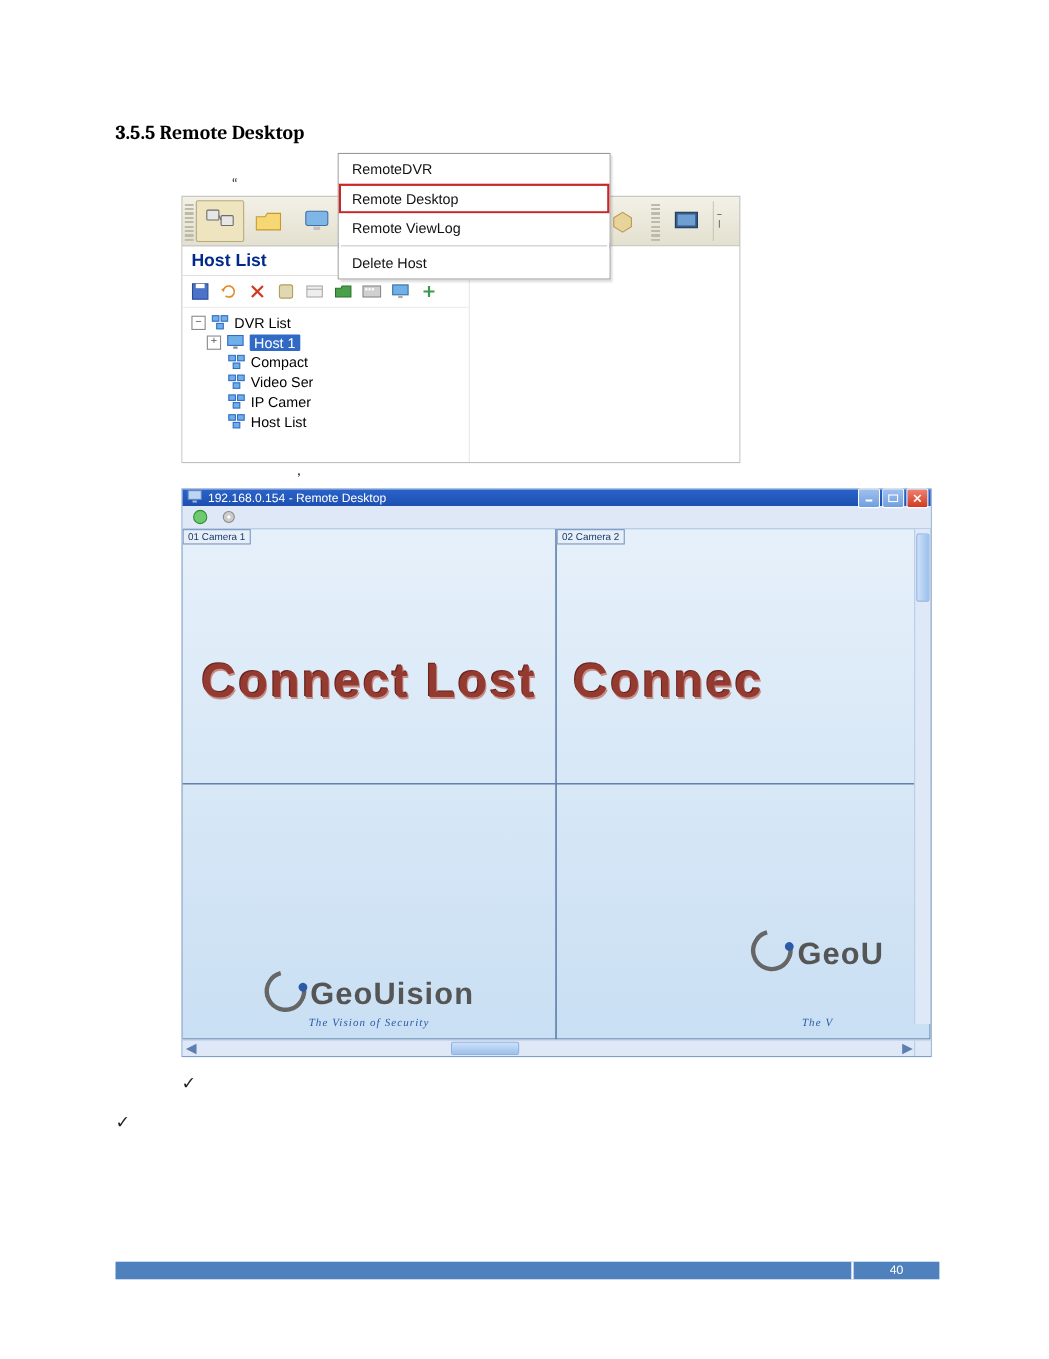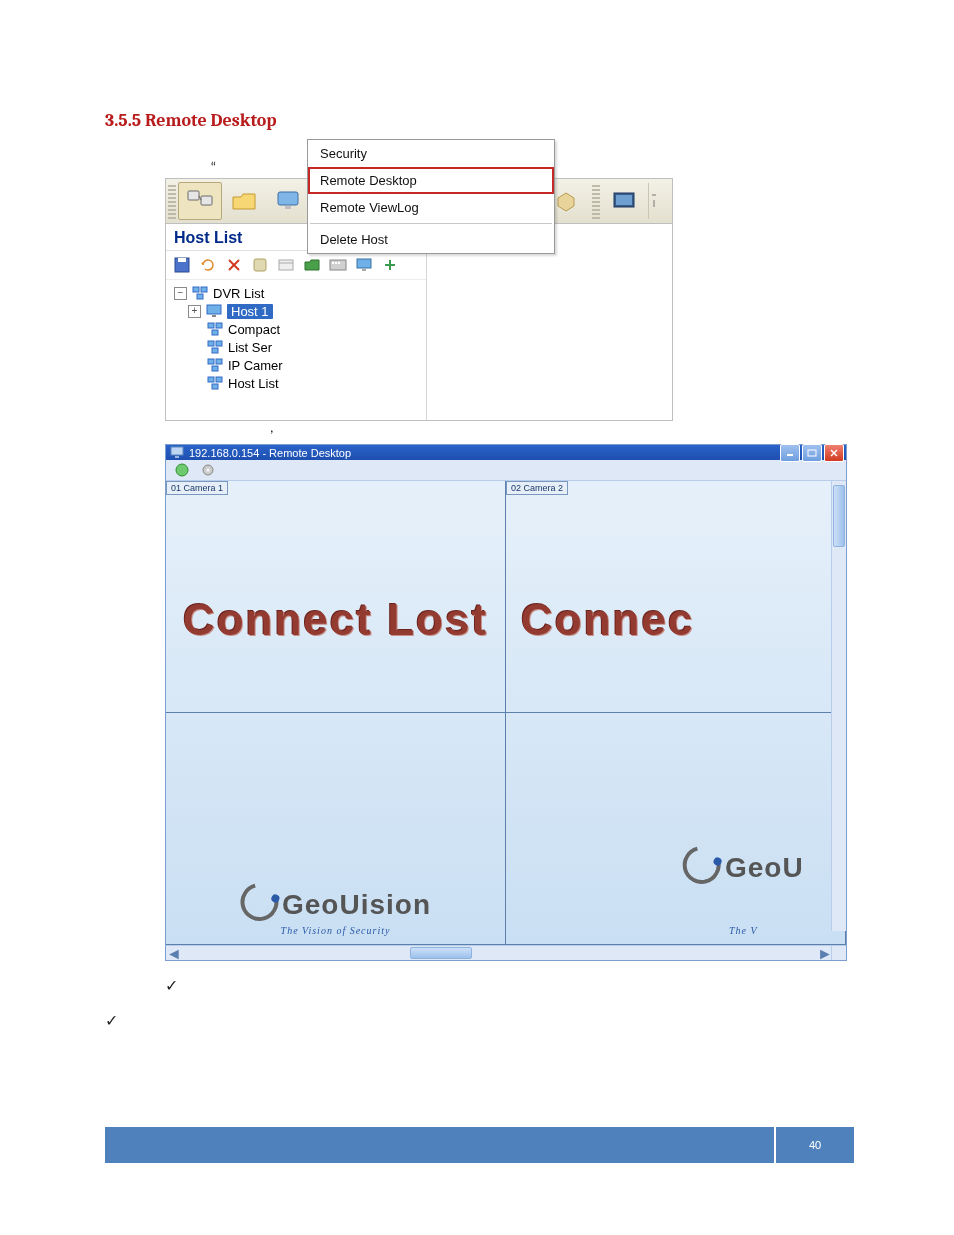--- a/index.html
+++ b/index.html
@@ -7,21 +7,21 @@
     background: #fff;
     font-family: "Calibri", "Segoe UI", sans-serif;
     width: 954px;
     position: relative;
     height: 1235px;
   }
   .page {
     padding: 110px 100px 0 105px;
   }
   .heading {
-    color: #b91c1c;
+    color: #000000;
     font-weight: bold;
     font-size: 18px;
     font-family: "Cambria", Georgia, serif;
   }
   .caption-row {
     font-size: 14px;
     color: #333;
     margin: 28px 0 2px 0;
   }
   .fig1 {
@@ -222,21 +222,21 @@
   .check {
     font-size: 16px;
     margin-right: 14px;
     line-height: 14px;
   }
   .page-footer{
     position:absolute;
     left:105px; right:100px;
     bottom:72px;
     display:flex;
-    height:36px;
+    height:16px;
   }
   .page-footer .bar-left{
     flex:1;background:#4f81bd;
   }
   .page-footer .bar-right{
     width:78px;background:#4f81bd;border-left:2px solid #fff;display:flex;align-items:center;justify-content:center;color:#fff;font-size:12px;
   }
 </style>
 </head>
 <body>
@@ -454,21 +454,21 @@
               <span>Compact</span>
             </div>
             <div class="trow indent2">
               <span class="node-icon">
                   <svg width="16" height="14" viewBox="0 0 16 14">
                     <rect x="1" y="1" width="6" height="5" fill="#6fb0e8" stroke="#316ac5"></rect>
                     <rect x="9" y="1" width="6" height="5" fill="#6fb0e8" stroke="#316ac5"></rect>
                     <rect x="5" y="8" width="6" height="5" fill="#6fb0e8" stroke="#316ac5"></rect>
                   </svg>
                 </span>
-              <span>List Ser</span>
+              <span>Video Ser</span>
             </div>
             <div class="trow indent2">
               <span class="node-icon">
                   <svg width="16" height="14" viewBox="0 0 16 14">
                     <rect x="1" y="1" width="6" height="5" fill="#6fb0e8" stroke="#316ac5"></rect>
                     <rect x="9" y="1" width="6" height="5" fill="#6fb0e8" stroke="#316ac5"></rect>
                     <rect x="5" y="8" width="6" height="5" fill="#6fb0e8" stroke="#316ac5"></rect>
                   </svg>
                 </span>
               <span>IP Camer</span>
@@ -481,21 +481,21 @@
                     <rect x="5" y="8" width="6" height="5" fill="#6fb0e8" stroke="#316ac5"></rect>
                   </svg>
                 </span>
               <span>Host List</span>
             </div>
           </div>
         </div>
 
         <div style="flex:1; position:relative; background:#fff;">
           <div class="ctxmenu" style="position:absolute; top:90px; left:-120px;">
-            <div class="mi">Security</div>
+            <div class="mi">RemoteDVR</div>
             <div class="mi hl">Remote Desktop</div>
             <div class="mi">Remote ViewLog</div>
             <div class="sep"></div>
             <div class="mi">Delete Host</div>
           </div>
         </div>
       </div>
     </div>
     <div class="below-fig1-comma">,</div>
   </div>

